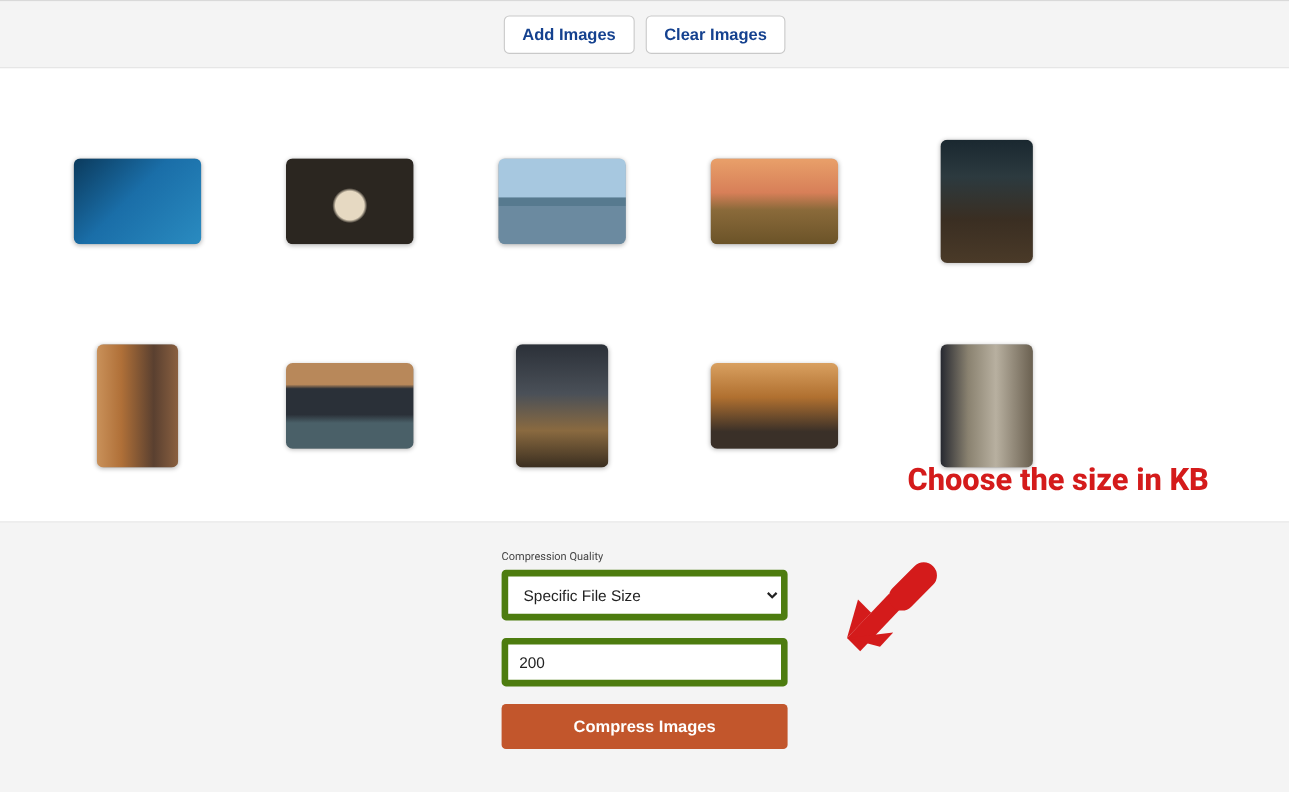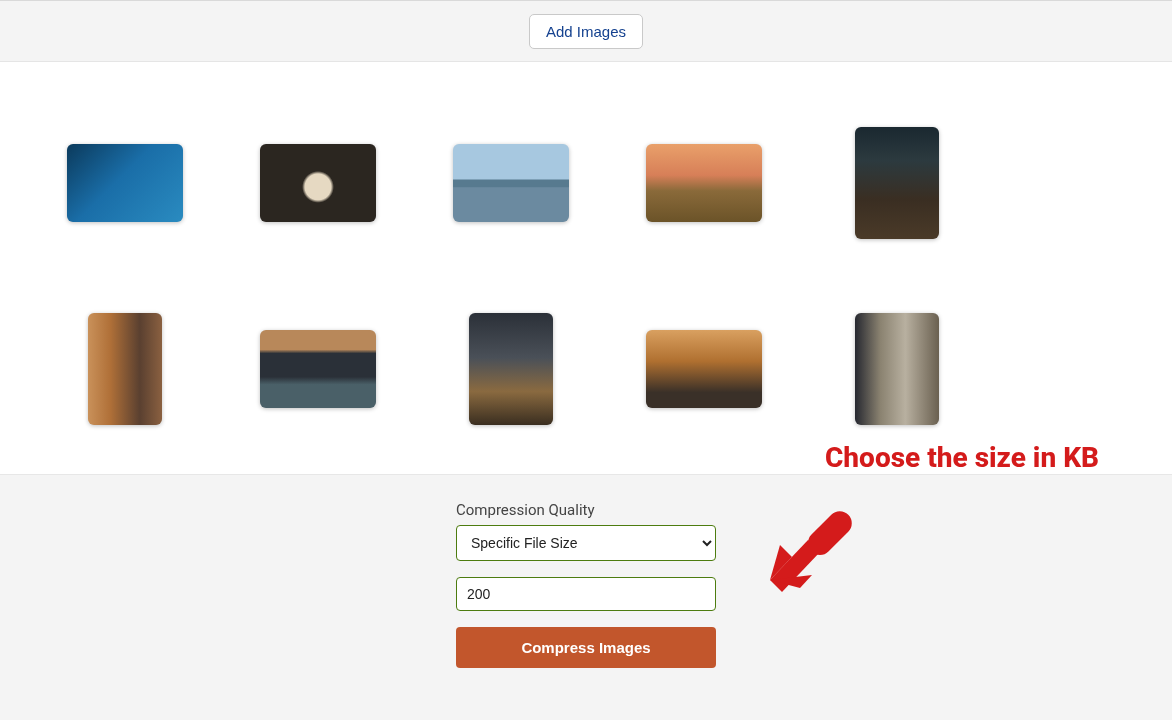--- a/index.html
+++ b/index.html
@@ -20,21 +20,21 @@
     align-items: center;
     justify-content: center;
     gap: 10px;
   }
   .btn {
     background: #fff;
     border: 1px solid #c9c9c9;
     border-radius: 5px;
     padding: 8px 16px;
     font-size: 15px;
-    font-weight: 400;
+    font-weight: 700;
     color: #14418f;
     cursor: pointer;
   }
   .gallery {
     padding: 28px 28px 12px 28px;
     display: flex;
     flex-wrap: wrap;
     gap: 0;
   }
   .cell {
@@ -64,28 +64,28 @@
     margin: 0 auto;
   }
   .settings-title {
     text-align: center;
     font-weight: 700;
     font-size: 16px;
     margin-bottom: 18px;
     color: #222;
   }
   .field-label {
-    font-size: 15px;
+    font-size: 10px;
     color: #444;
     margin-bottom: 6px;
   }
   select, input[type=text] {
     width: 100%;
     padding: 8px 10px;
-    border: 1px solid #4d7c0f;
+    border: 6px solid #4d7c0f;
     border-radius: 4px;
     font-size: 14px;
     background: #fff;
     color: #222;
     margin-bottom: 16px;
   }
   .compress-btn {
     width: 100%;
     background: #c2562c;
     color: #fff;
@@ -97,36 +97,37 @@
     cursor: pointer;
   }
   .annotation {
     position: absolute;
     color: #d41b1b;
     font-weight: 800;
     font-size: 28px;
     line-height: 1.3;
     text-align: center;
     right: 60px;
-    top: 440px;
+    top: 418px;
     width: 300px;
     pointer-events: none;
   }
   .arrow {
     position: absolute;
     left: 770px;
     top: 510px;
     pointer-events: none;
   }
 </style>
 </head>
 <body>
 
 <div class="toolbar">
   <button class="btn">Add Images</button>
+  <button class="btn">Clear Images</button>
 </div>
 
 <div class="gallery" id="gallery">
     <div class="cell">
       <div class="thumb landscape" style="background-image: linear-gradient(135deg, rgb(11, 58, 92) 0%, rgb(26, 110, 168) 45%, rgb(42, 139, 192) 100%);"></div>
     </div>
     <div class="cell">
       <div class="thumb landscape" style="background-image: radial-gradient(circle at 50% 55%, rgb(230, 217, 194) 0px, rgb(230, 217, 194) 18%, rgb(43, 38, 32) 22%, rgb(43, 38, 32) 100%);"></div>
     </div>
     <div class="cell">

